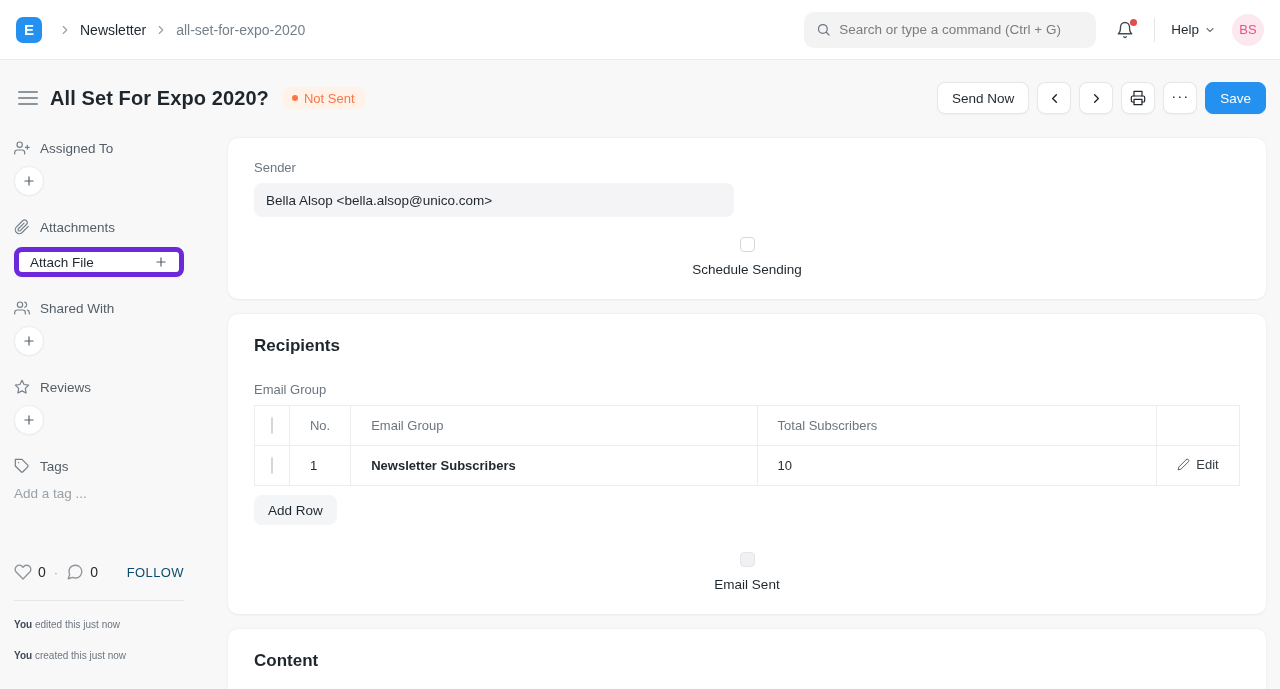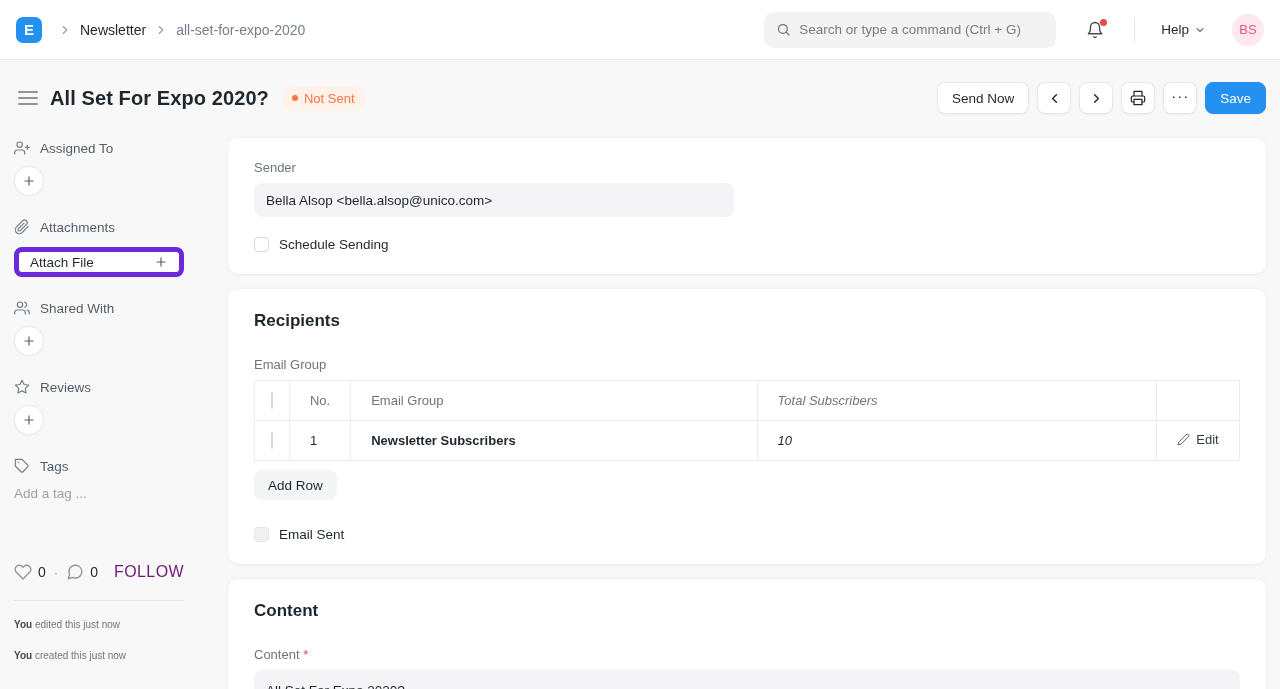--- a/index.html
+++ b/index.html
@@ -23,21 +23,21 @@
     width:26px; height:26px; border-radius:7px; background:#2490ef;
     color:#fff; font-weight:bold; font-size:15px;
     display:flex; align-items:center; justify-content:center;
     cursor:pointer;
   }
   .breadcrumb { display:flex; align-items:center; gap:8px; margin-left:16px; }
   .crumb-sep { color:#98a1a9; }
   .crumb-parent { font-weight:500; color:#1f272e; font-size:14px; cursor:pointer; }
   .crumb-current { color:#75808b; font-size:14px; }
 
-  .nav-right { margin-left:auto; display:flex; align-items:center; gap:26px; }
+  .nav-right { margin-left:auto; display:flex; align-items:center; gap:16px; }
   .search-bar {
     width:292px; height:36px; background:#f3f3f3; border-radius:10px;
     display:flex; align-items:center; padding:0 12px; gap:8px; cursor:text;
   }
   .search-bar span.ph { color:#7c7c7c; font-size:13.5px; white-space:nowrap; }
   .bell-wrap { position:relative; cursor:pointer; padding:4px; }
   .bell-dot {
     position:absolute; top:2px; right:1px; width:7px; height:7px;
     background:#e24c4c; border-radius:50%;
   }
@@ -90,21 +90,21 @@
     display:flex; align-items:center; justify-content:space-between; padding:7px 11px;
     font-family:inherit; font-size:13.5px; color:#1f272e;
     box-shadow:0 .5px 2px rgba(0,0,0,.04);
   }
   .add-tag { margin-top:12px; color:#98a1a9; font-size:13.5px; cursor:pointer; }
   .likes-row { margin-top:62px; display:flex; align-items:center; width:170px; }
   .likes-row .cnt { font-size:14px; color:#1f272e; margin-left:6px; }
   .likes-row .mid-dot { color:#98a1a9; margin:0 8px; }
   .likes-row svg { stroke:#8d959d; cursor:pointer; }
   .follow-btn {
-    margin-left:auto; font-size:16px; letter-spacing:.4px; color:#701a75; cursor:pointer;
+    margin-left:auto; font-size:13px; letter-spacing:.4px; color:#0c4a6e; cursor:pointer;
   }
   .sb-divider { border-top:1px solid #e5e6e8; margin:19px 0 17px 0; }
   .activity-item { color:#6c7680; font-size:10px; line-height:1.35; margin-bottom:17px; }
   .activity-item b { color:#3f4a54; }
 
   
   .main { position:absolute; top:138px; left:228px; width:1038px; }
   .card {
     background:#fff; border-radius:10px; box-shadow:0 .5px 2px rgba(25,39,52,.05), 0 0 4px rgba(25,39,52,.03);
     padding:22px 26px; margin-bottom:15px;
@@ -115,35 +115,35 @@
     background:#f4f4f6; border-radius:8px; height:34px;
     display:flex; align-items:center; padding:0 12px; font-size:13.5px; color:#1f272e;
     cursor:text;
   }
   .sender-input { width:480px; }
   .checkbox {
     width:15px; height:15px; border-radius:4px; background:#fff;
     border:1px solid #d4d8dc; flex:0 0 auto; cursor:pointer;
   }
   .checkbox.disabled { background:#f0f1f3; border-color:#e3e5e8; }
-  .check-row { display:flex; align-items:center; gap:10px; margin-top:20px; font-size:13.5px; color:#1f272e; }
+  .check-row { display:flex; align-items:center; gap:10px; margin-top:20px; font-size:13.5px; color:#1f272e;flex-direction:column; }
 
   .section-heading { font-size:17px; font-weight:bold; color:#1f272e; margin-bottom:26px; }
 
   table.grid { width:986px; border-collapse:collapse; border:1px solid #ededef; border-radius:2px; }
   table.grid th, table.grid td {
     border:1px solid #ededef; height:40px; font-weight:normal;
     font-size:13px; text-align:left; padding:0 20px; color:#1f272e;
   }
   table.grid th { color:#6c7680; }
   .col-check { width:36px; text-align:center !important; padding:0 !important; }
   .col-check .checkbox { margin:0 auto; }
   .col-no { width:42px; }
   .col-group { width:416px; }
-  .col-subs { width:409px;font-style:italic; }
+  .col-subs { width:409px; }
   .col-edit { width:83px; text-align:center !important; }
   .row-link { font-weight:bold; color:#1f272e; cursor:pointer; }
   .edit-link { display:inline-flex; align-items:center; gap:6px; cursor:pointer; color:#333b43; }
   .edit-link svg { stroke:#555e66; }
 
   .add-row-btn {
     margin-top:9px; height:30px; padding:0 14px; border:none; border-radius:8px;
     background:#f4f5f6; font-family:inherit; font-size:13.5px; color:#1f272e; cursor:pointer;
   }
   .email-sent-row { margin-top:27px; }

